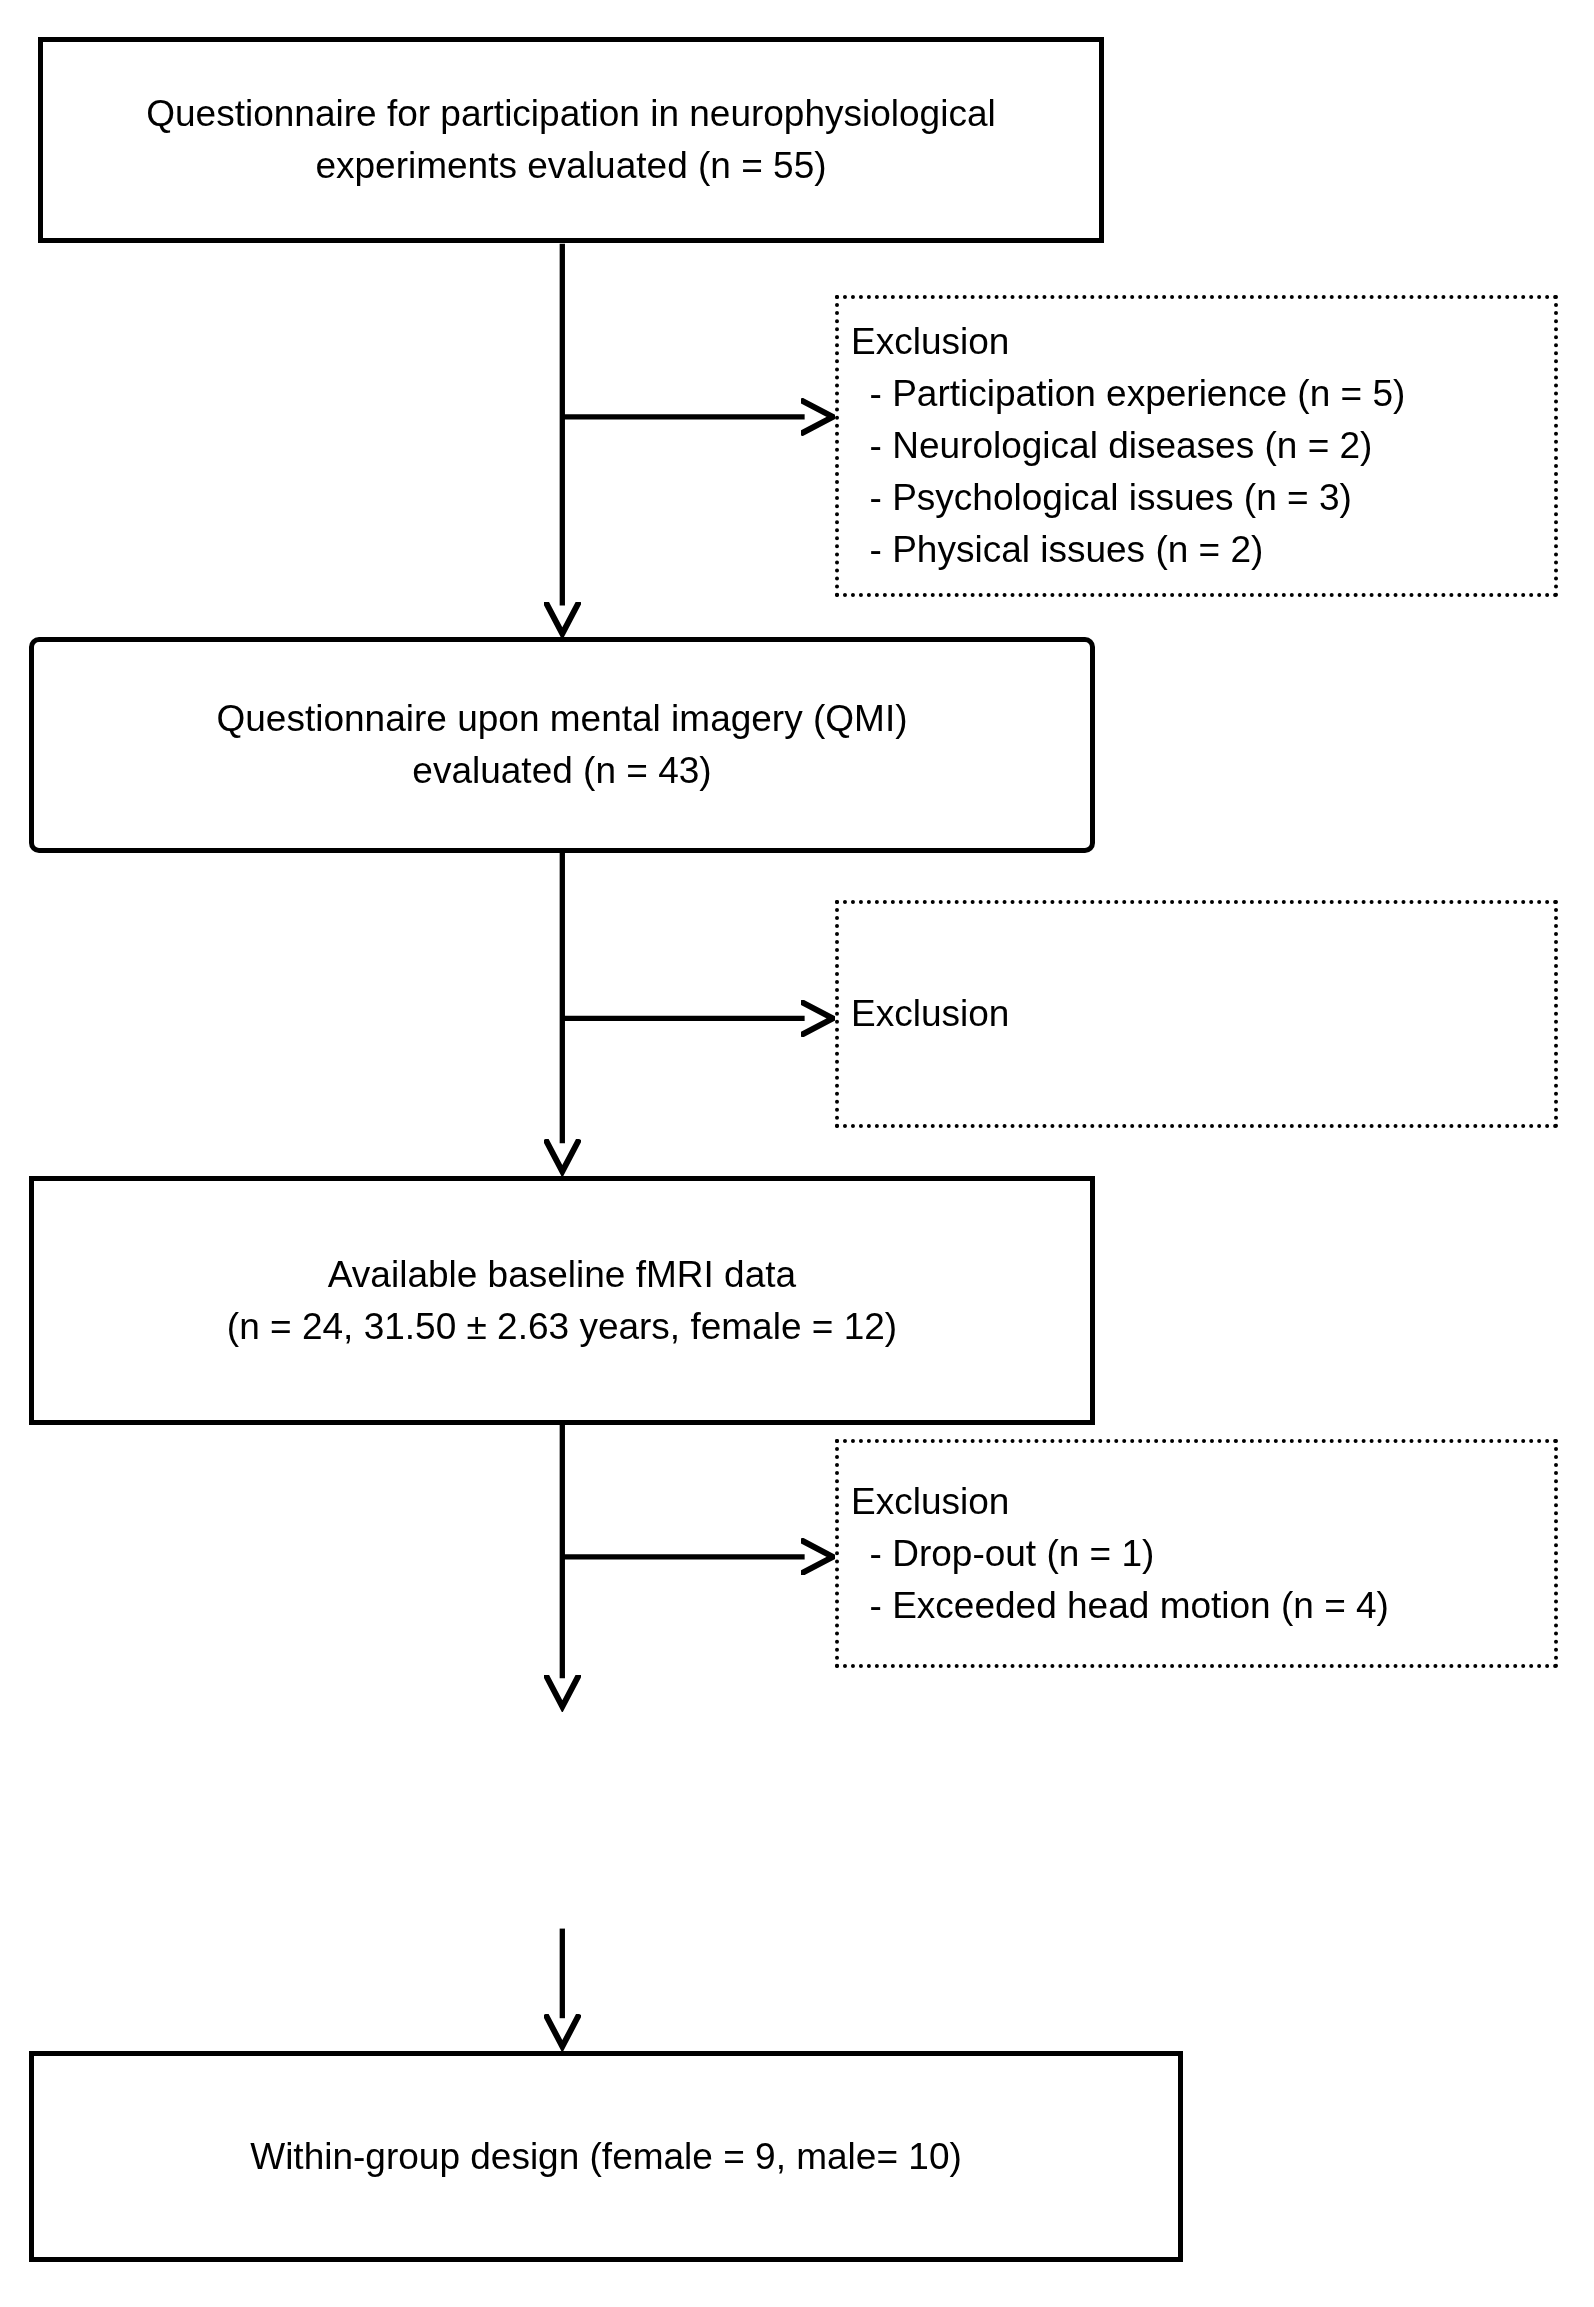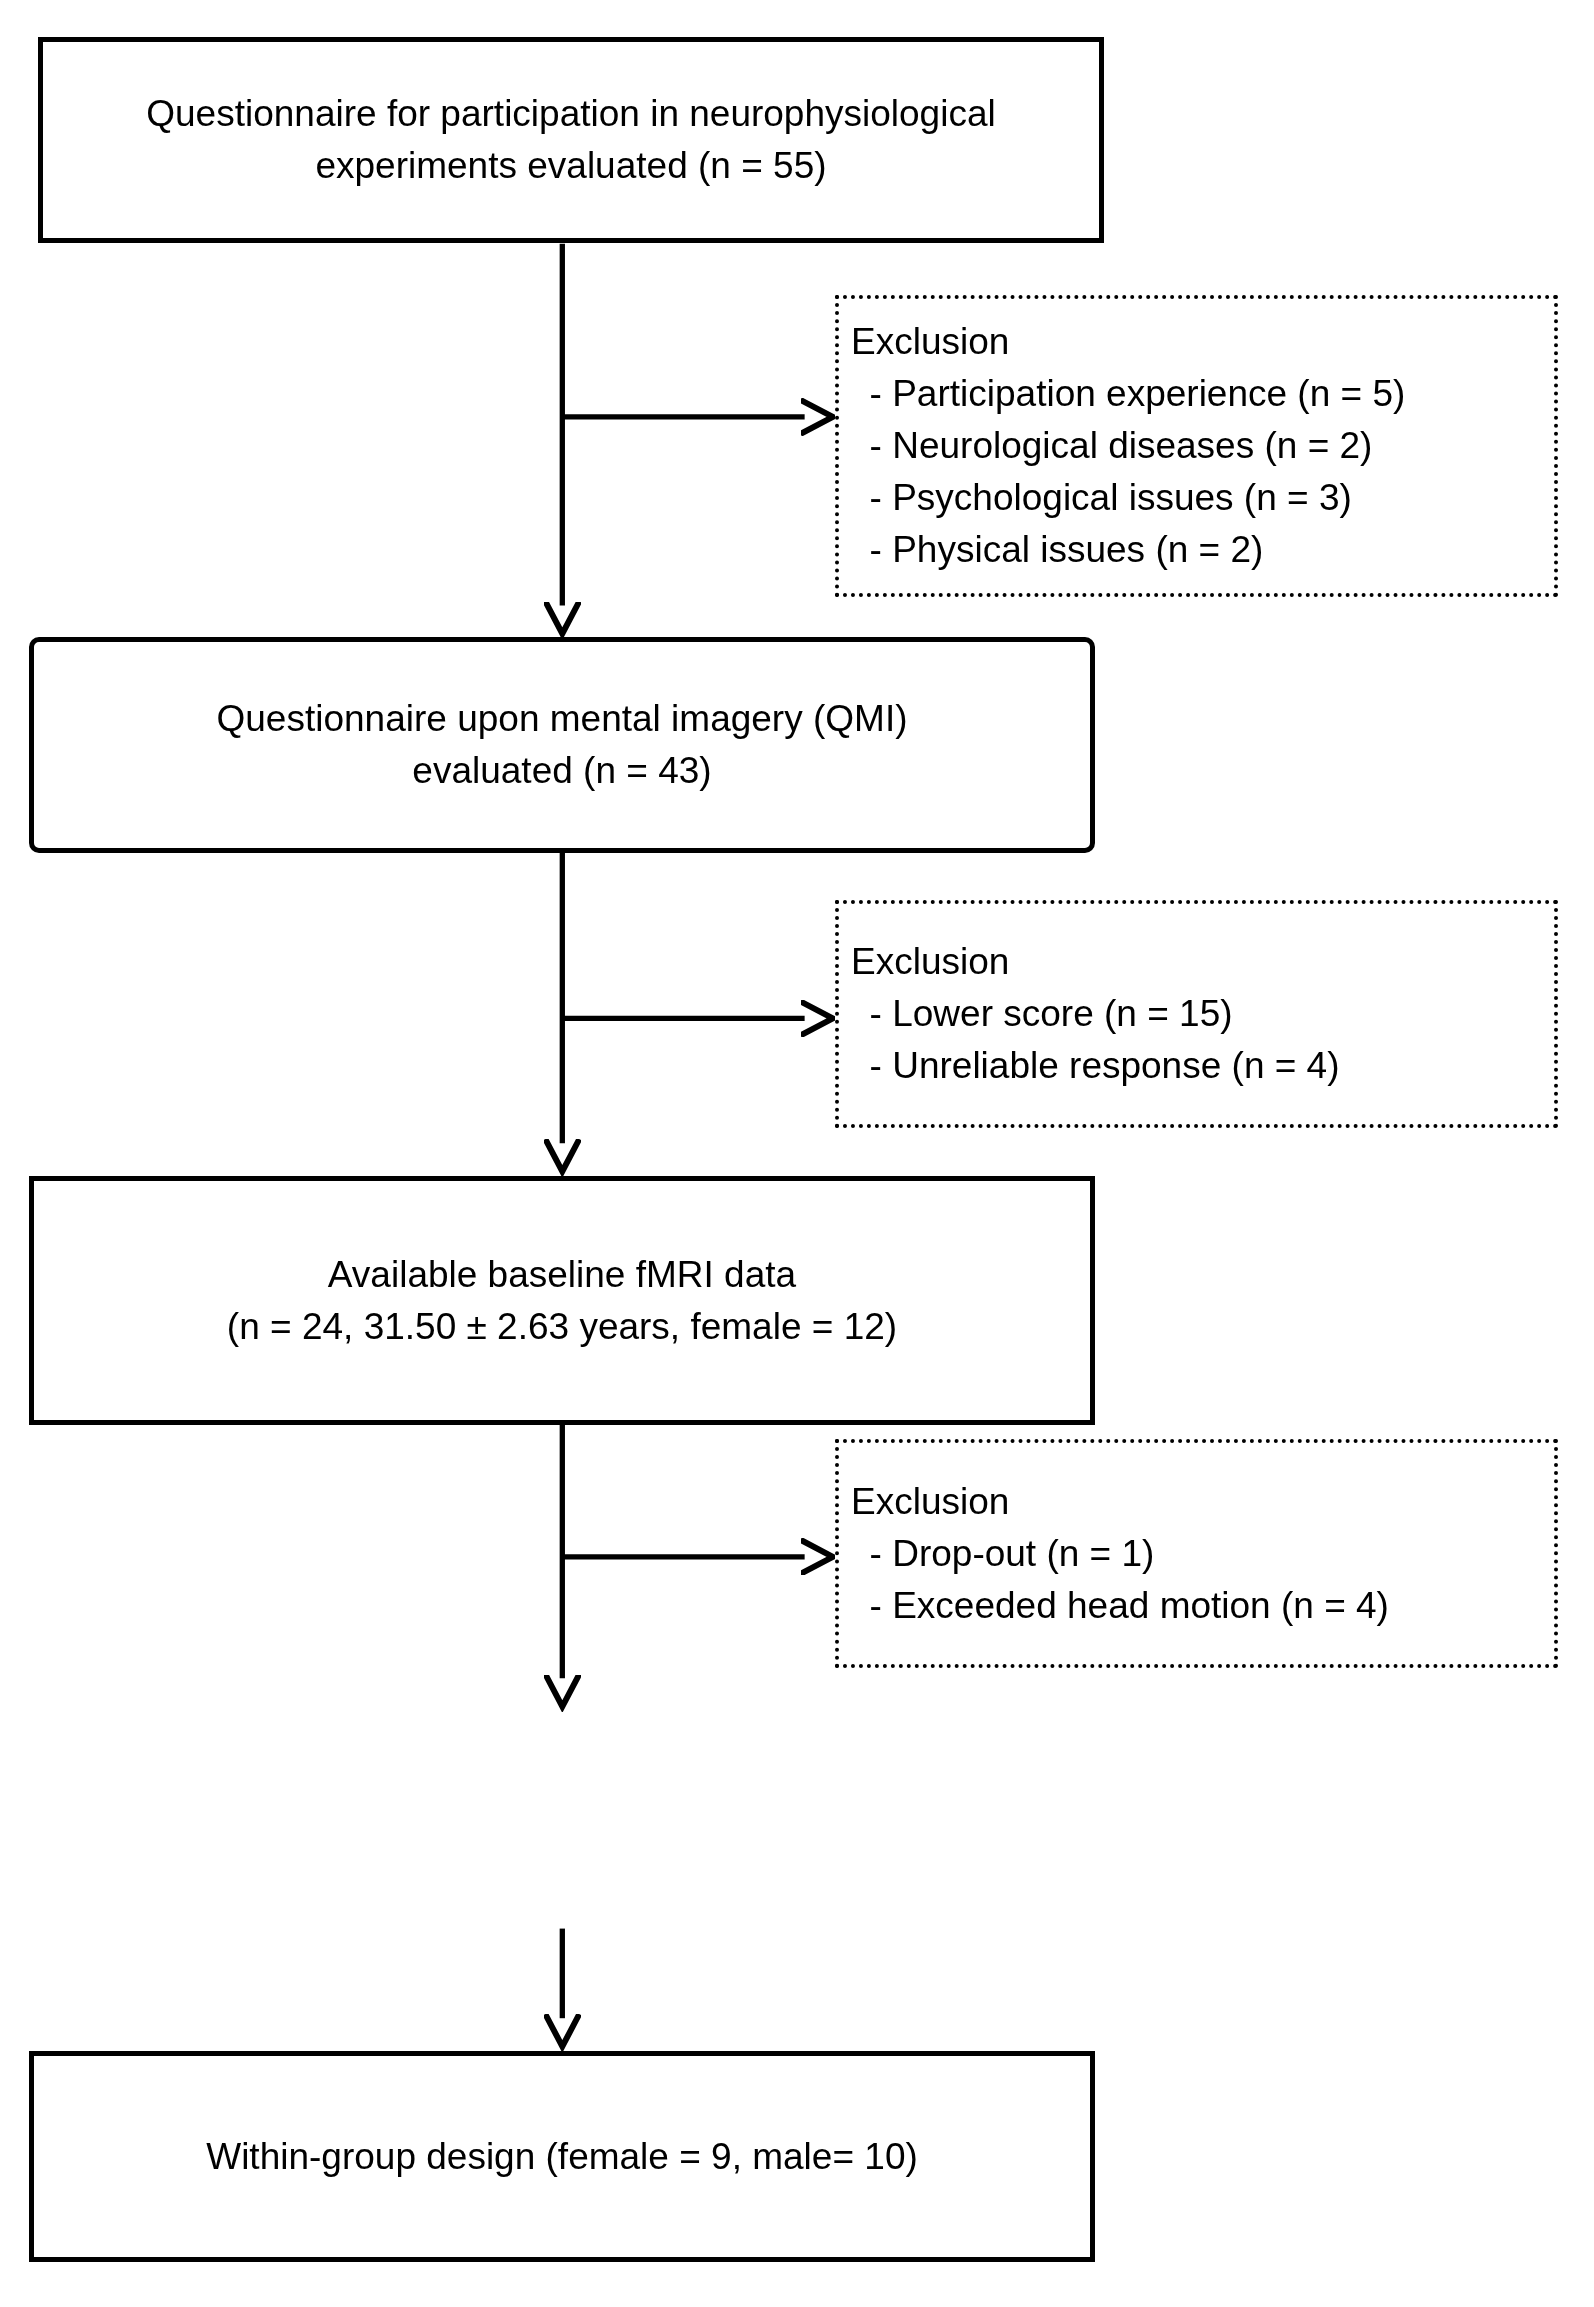--- a/index.html
+++ b/index.html
@@ -53,21 +53,21 @@
     white-space: pre-line;
   }
   .excl-items {
     white-space: pre-line;
     margin-left: 18.6px;
   }
   #b1 { left: 29px;   top: 37px;   width: 1066px; height: 206px; margin-left: 9px; }
   #b2 { left: 29px;   top: 637px;  width: 1066px; height: 216px; border-radius: 10px; }
   #b3 { left: 29px;   top: 1176px; width: 1066px; height: 249px; }
   #b4 { left: 29px;   top: 1712px; width: 1066px; height: 217px; }
-  #b5 { left: 29px;   top: 2051px; width: 1066px; height: 211px; }
+  #b5 { left: 29px;   top: 2051px; width: 1154px; height: 211px; }
   #e1 { left: 835px; top: 295px;  width: 723px; height: 302px; }
   #e2 { left: 835px; top: 900px; width: 723px; height: 228px; }
   #e3 { left: 835px; top: 1439px; width: 723px; height: 229px; }
 </style>
 </head>
 <body>
 
 <div class="canvas">
 
   <svg class="connectors" viewBox="0 0 2401 3475" xmlns="http://www.w3.org/2000/svg">
@@ -100,22 +100,20 @@
 - Physical issues (n = 2)</div>
   </div>
 
   <div class="box main" id="b2">
     <div class="box-text">Questionnaire upon mental imagery (QMI)
 evaluated (n = 43)</div>
   </div>
 
   <div class="box excl" id="e2">
     <div class="excl-title">Exclusion</div>
-    <div class="excl-items">- Lower score (n = 15)
-- Unreliable response (n = 4)</div>
   </div>
 
   <div class="box main" id="b3">
     <div class="box-text">Available baseline fMRI data
 (n = 24, 31.50 ± 2.63 years, female = 12)</div>
   </div>
 
   <div class="box excl" id="e3">
     <div class="excl-title">Exclusion</div>
     <div class="excl-items">- Drop-out (n = 1)

